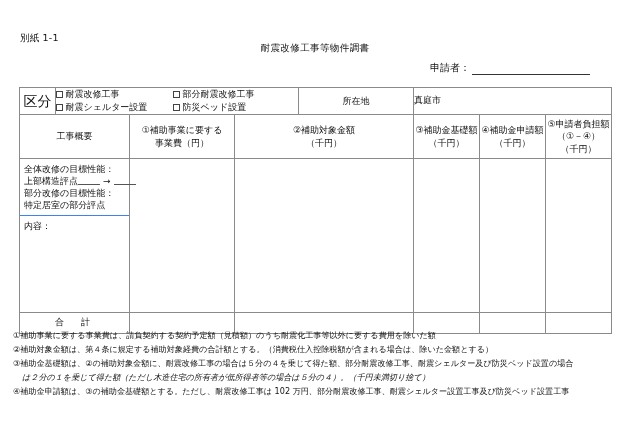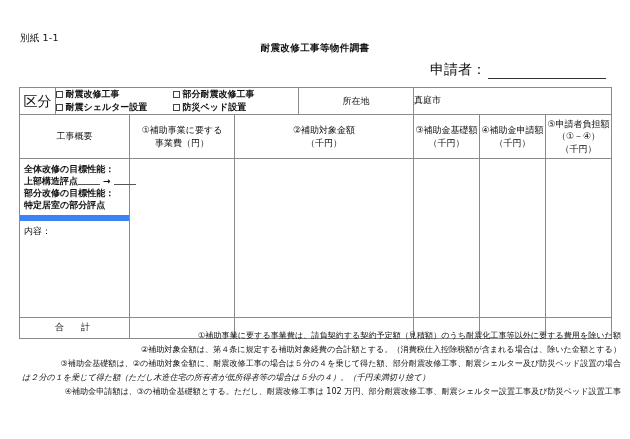--- a/index.html
+++ b/index.html
@@ -34,29 +34,28 @@
     white-space: nowrap;
   }
   .doc-title {
     position: absolute;
     left: 0;
     top: 42px;
     width: 630px;
     text-align: center;
     font-size: 9.5px;
     letter-spacing: .4px;
-    font-weight: bold;
   }
   .applicant-row {
     position: absolute;
-    right: 24px;
+    right: 40px;
     top: 61px;
     display: flex;
     align-items: flex-end;
-    font-size: 14px;
+    font-size: 10px;
   }
   .applicant-label { white-space: nowrap; }
   .applicant-line {
     display: inline-block;
     width: 118px;
     border-bottom: 1px solid #333;
     height: 11px;
     margin-left: 2px;
   }
 
@@ -80,21 +79,20 @@
     line-height: 1.35;
   }
   .c-kubun {
     text-align: center;
     width: 36px;
     font-size: 14px;
   }
   .c-checks {
     padding: 3px 0 3px 5px;
     width: 215px;
-    font-weight: bold;
   }
   .chk-line {
     display: flex;
     align-items: center;
     height: 13px;
   }
   .chk-item {
     display: flex;
     align-items: center;
     white-space: nowrap;
@@ -128,22 +126,21 @@
   .hdr-cell div { white-space: nowrap; }
 
   
   .c-gaiyou {
     width: 110px;
     vertical-align: top;
     padding: 0;
   }
   .gaiyou-top {
     padding: 4px 4px 3px 4px;
-    border-bottom: 6px solid #3b82f6;
-    font-weight: bold;
+    border-bottom: 1px solid #3b82f6;
   }
   .gaiyou-top div { white-space: nowrap; }
   .ul-blank {
     display: inline-block;
     width: 22px;
     border-bottom: 1px solid #555;
     height: 9px;
     vertical-align: -1px;
   }
   .arrow { margin: 0 3px; }
@@ -165,21 +162,20 @@
     position: absolute;
     left: 13px;
     top: 329px;
     width: 608px;
     font-size: 8.1px;
     line-height: 1.72;
   }
   .note {
     white-space: nowrap;
     letter-spacing: 0px;
-    text-align: right;
   }
   .note-cont {
     white-space: nowrap;
     padding-left: 9px;
     font-style: italic;
   }
 </style>
 </head>
 <body>
 

